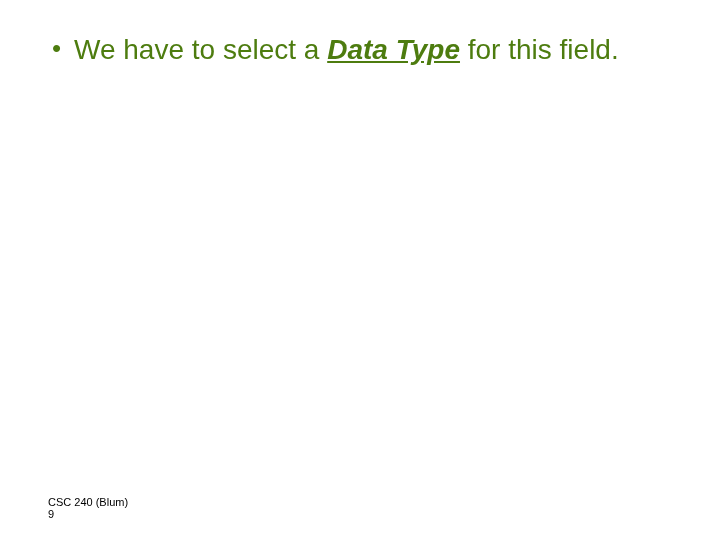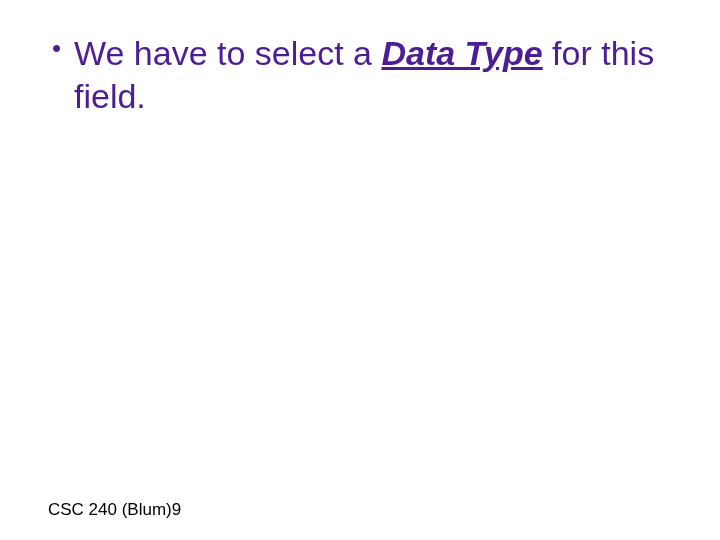--- a/index.html
+++ b/index.html
@@ -32,22 +32,22 @@
     .content {
       padding-left: 0;
       padding-right: 0;
     }
     ul {
       list-style: none;
       padding: 0;
       margin: 0;
     }
     li {
-      font-size: 34px;
-      color: #4c1d95;
+      font-size: 28px;
+      color: #4d7c0f;
       line-height: 1.25;
       position: relative;
       padding-left: 26px;
       margin-bottom: 2px;
     }
     li::before {
       content: "•";
       position: absolute;
       left: 4px;
       top: 0;
@@ -61,24 +61,25 @@
     .bi {
       font-weight: bold;
       font-style: italic;
     }
     .footer {
       position: absolute;
       bottom: 20px;
       left: 48px;
       right: 48px;
       display: flex;
-      justify-content: flex-start;
+      justify-content: center;
       align-items: baseline;
-      font-size: 17px;
+      font-size: 11px;
       color: #000;
+      flex-direction: column;
     }
   </style>
 </head>
 <body>
 
 <div class="slide">
 
   <div class="content">
     <ul>
       <li>

